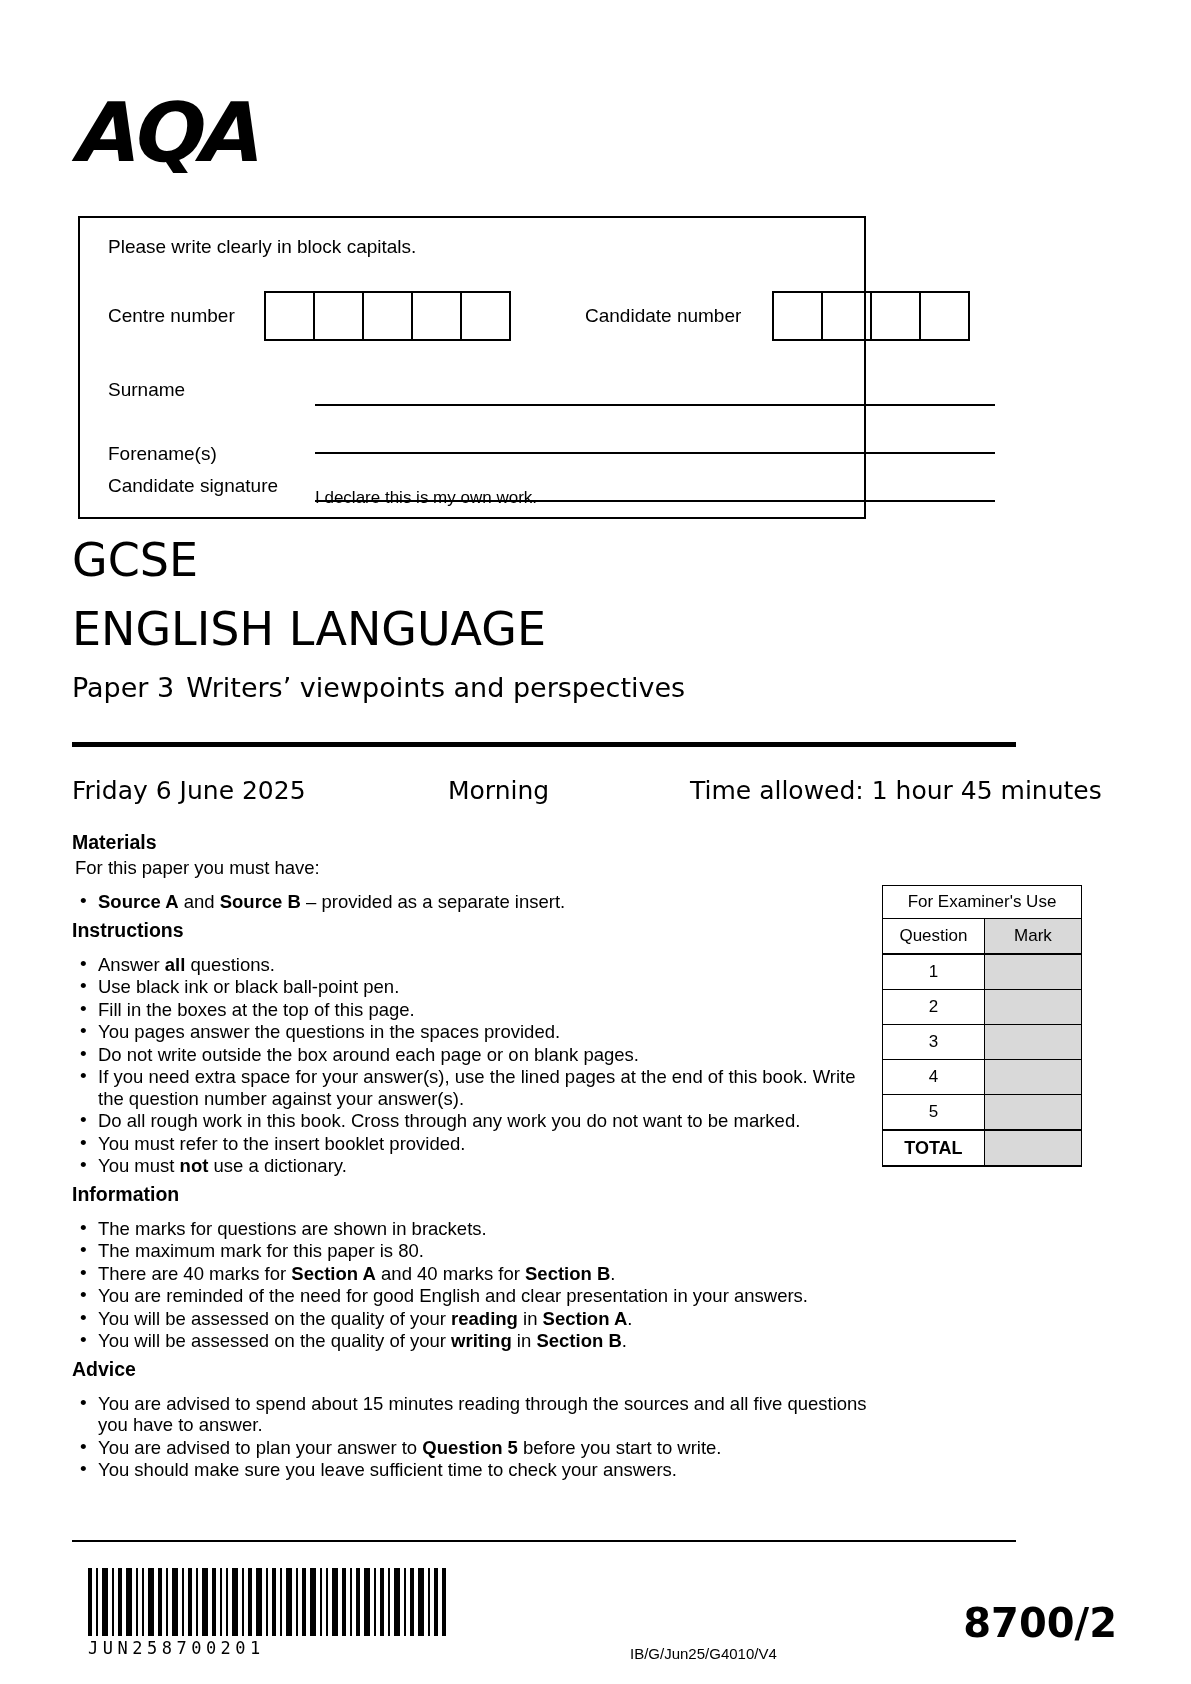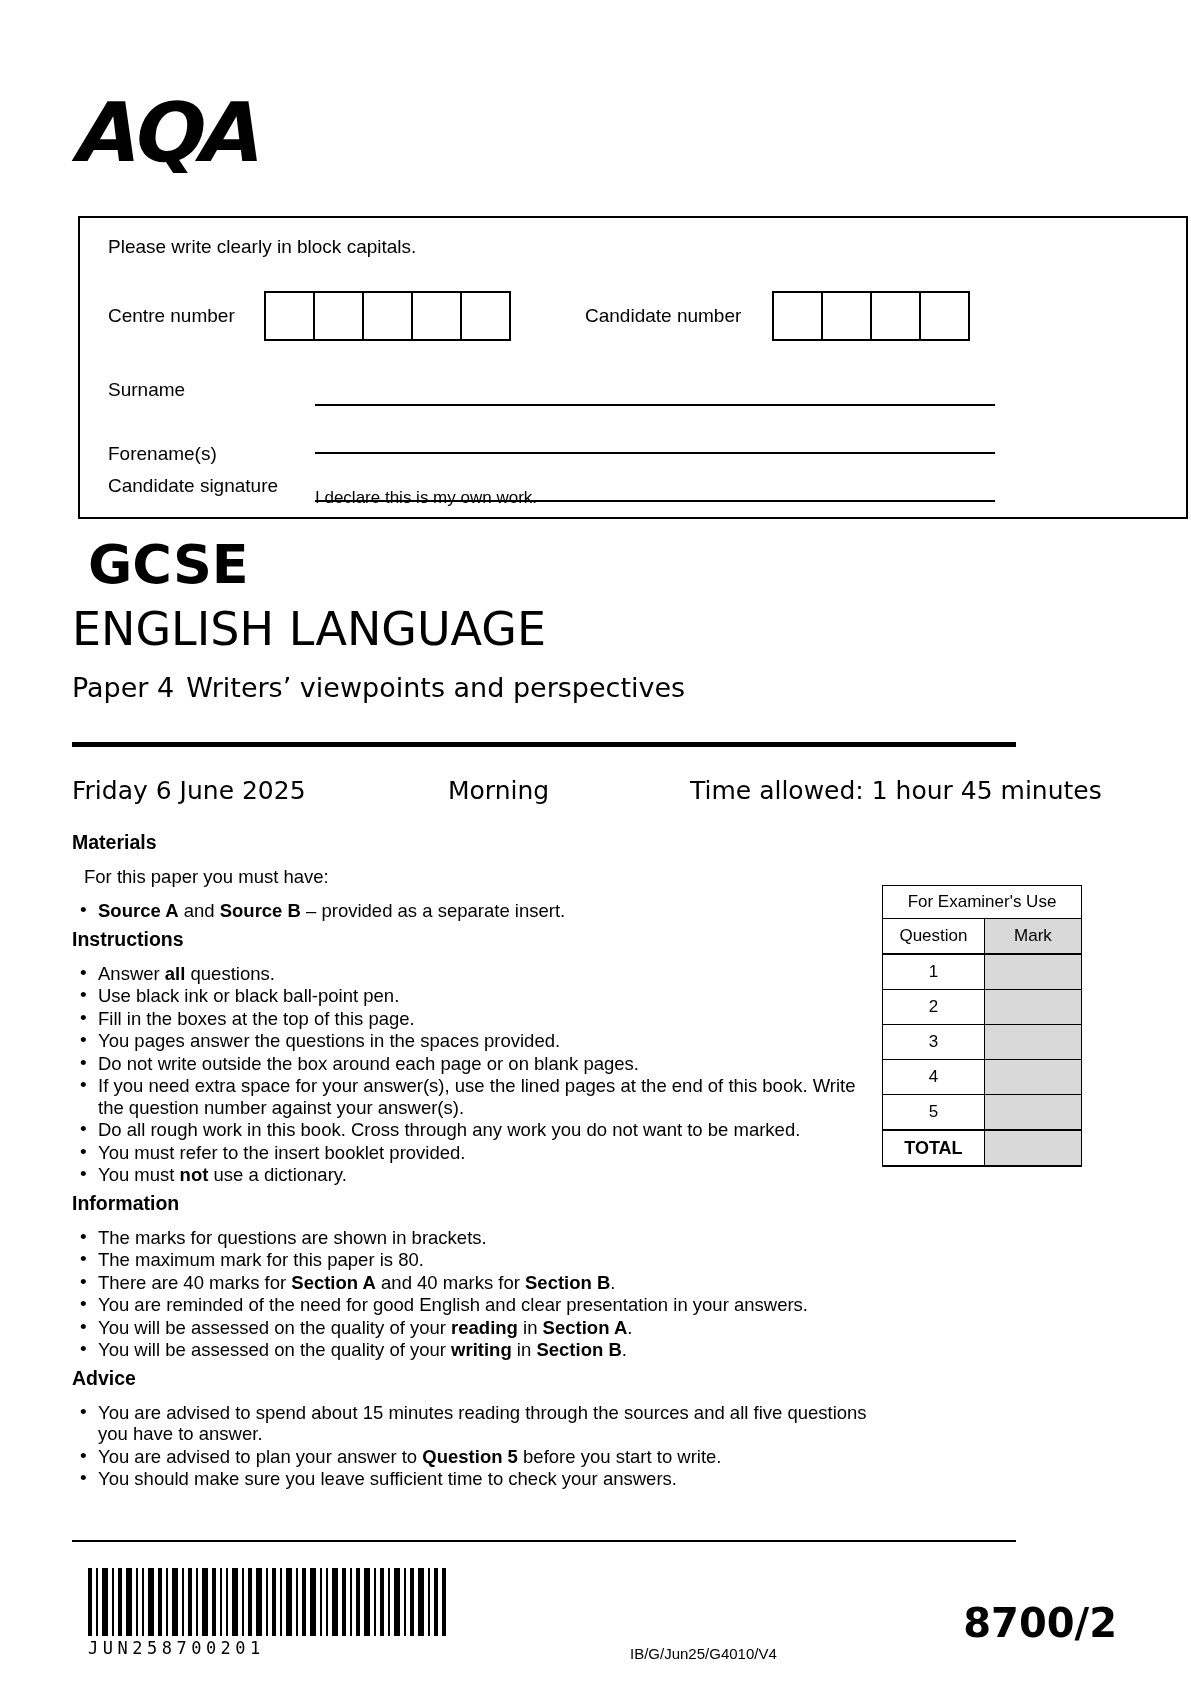--- a/index.html
+++ b/index.html
@@ -35,21 +35,21 @@
     line-height: 82px;
     font-style: italic;
     transform: skewX(-2deg);
   }
 
   
   .details-box {
     position: absolute;
     left: 78px;
     top: 216px;
-    width: 1110px;
+    width: 788px;
     height: 303px;
     border: 2px solid #000;
     box-sizing: border-box;
   }
   .details-instruction {
     position: absolute;
     left: 28px;
     top: 18px;
     font-size: 19px;
   }
@@ -92,26 +92,25 @@
   .declare {
     position: absolute;
     left: 235px;
     top: 270px;
     font-size: 17px;
   }
 
   
   .t-gcse {
     position: absolute;
-    left: 88px;
+    left: 72px;
     top: 533px;
-    font-size: 54px;
+    font-size: 46px;
     font-family: "DejaVu Sans", sans-serif;
     letter-spacing: 0px;
-    font-weight: bold;
   }
   .t-subject {
     position: absolute;
     left: 72px;
     top: 602px;
     font-size: 46px;
     font-family: "DejaVu Sans", sans-serif;
   }
   .t-paper {
     position: absolute;
@@ -162,21 +161,21 @@
     font-size: 18.5px;
     line-height: 21.5px;
   }
   .content h3 {
     margin: 0;
     font-size: 19.5px;
     font-weight: bold;
     line-height: 24px;
   }
   .content p.plain {
-    margin: 12px;
+    margin: 3px;
     line-height: 22px;
   }
   ul.bullets {
     list-style: none;
     margin: 12px 0 0 0;
     padding: 0;
   }
   ul.bullets li {
     position: relative;
     padding-left: 26px;
@@ -302,21 +301,21 @@
     <div class="field-line" style="left:235px; top:234px; width:680px;"></div>
 
     <div class="field-label" style="left:28px; top:257px;">Candidate signature</div>
     <div class="field-line" style="left:235px; top:282px; width:680px;"></div>
 
     <div class="declare">I declare this is my own work.</div>
   </div>
 
   <div class="t-gcse">GCSE</div>
   <div class="t-subject">ENGLISH LANGUAGE</div>
-  <div class="t-paper"><span>Paper 4</span><span class="gap"></span><span>Writers’ viewpoints and perspectives</span></div>
+  <div class="t-paper"><span>Paper 3</span><span class="gap"></span><span>Writers’ viewpoints and perspectives</span></div>
 
   <div class="rule-thick"></div>
 
   <div class="exam-date">Friday 6 June 2025</div>
   <div class="exam-session">Morning</div>
   <div class="exam-time">Time allowed: 1 hour 45 minutes</div>
 
   <div class="content">
 
     <h3>Materials</h3>

